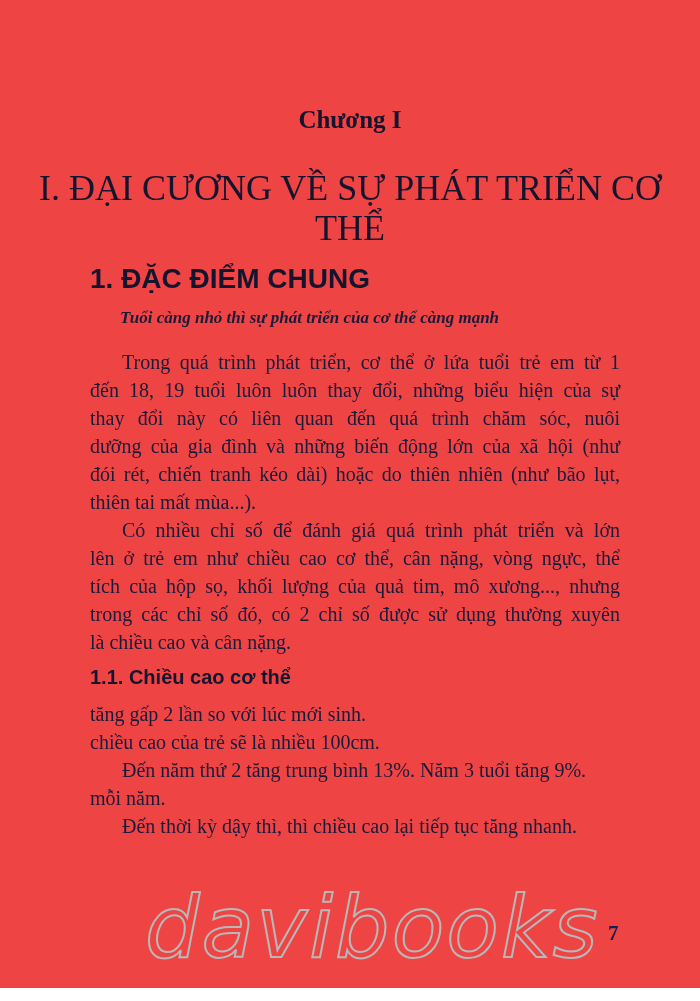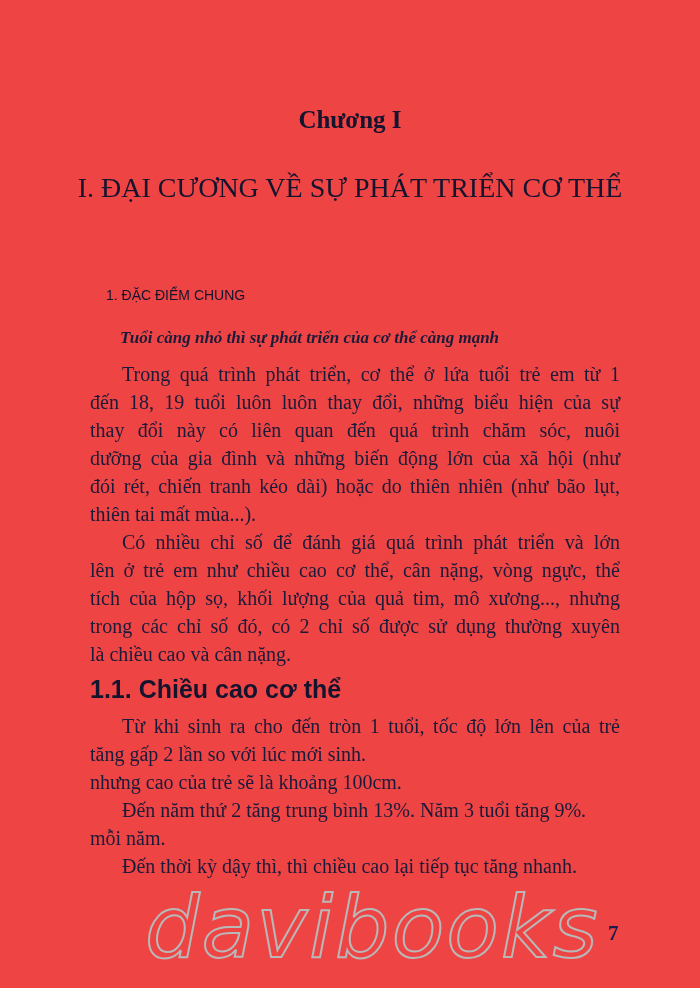--- a/index.html
+++ b/index.html
@@ -17,62 +17,62 @@
     top: 106px; left: 0; right: 0;
     text-align: center;
     font-size: 25px;
     font-weight: bold;
     color: #14142e;
   }
   .main-title {
     position: absolute;
     top: 168px; left: 0; right: 0;
     text-align: center;
-    font-size: 28px;
+    font-size: 36px;
     line-height: 40px;
     font-weight: normal;
     color: #14142e;
   }
   .content {
     position: absolute;
     left: 90px; top: 266px;
     width: 530px;
   }
   .h2 {
     font-family: "Liberation Sans", "DejaVu Sans", sans-serif;
-    font-size: 14px;
+    font-size: 28px;
     line-height: 26px;
-    font-weight: normal;
+    font-weight: bold;
     color: #14142e;
-    margin: 16px;
+    margin: 0;
   }
   .subtitle {
     margin: 12px 0 0 0;
     padding-left: 30px;
     font-size: 17px;
     line-height: 28px;
     font-weight: bold;
     font-style: italic;
     color: #1a1a3a;
   }
   .para-group { margin: 0; }
-  .para-group.g1 { margin-top: 8px; }
+  .para-group.g1 { margin-top: 16px; }
   .para { margin: 0; }
   .ln {
     font-size: 20px;
     line-height: 28px;
     text-align: justify;
     text-align-last: justify;
     white-space: normal;
   }
   .ln.first { text-indent: 32px; }
   .ln.last { text-align-last: left; }
   .h3 {
     font-family: "Liberation Sans", "DejaVu Sans", sans-serif;
-    font-size: 25px;
+    font-size: 20px;
     line-height: 26px;
     font-weight: bold;
     color: #14142e;
     margin: 8px 0 10px 0;
   }
   .page-number {
     position: absolute;
     left: 608px; top: 921px;
     font-size: 21px;
     font-weight: bold;
@@ -135,25 +135,24 @@
           <div class="ln">tích của hộp sọ, khối lượng của quả tim, mô xương..., nhưng</div>
           <div class="ln">trong các chỉ số đó, có 2 chỉ số được sử dụng thường xuyên</div>
           <div class="ln last">là chiều cao và cân nặng.</div>
         </div>
       </div>
 
     <div class="h3">1.1. Chiều cao cơ thể</div>
 
     <div class="para-group g2" id="group2">
         <div class="para">
-          <div class="ln first">Từ khi sinh ra cho đến tròn 1 tuổi, tốc độ lớn lên của trẻ</div>
           <div class="ln last">tăng gấp 2 lần so với lúc mới sinh.</div>
         </div>
         <div class="para">
-          <div class="ln last">nhưng cao của trẻ sẽ là khoảng 100cm.</div>
+          <div class="ln last">chiều cao của trẻ sẽ là nhiều 100cm.</div>
         </div>
         <div class="para">
           <div class="ln first last">Đến năm thứ 2 tăng trung bình 13%. Năm 3 tuổi tăng 9%.</div>
         </div>
         <div class="para">
           <div class="ln last">mỗi năm.</div>
         </div>
         <div class="para">
           <div class="ln first last">Đến thời kỳ dậy thì, thì chiều cao lại tiếp tục tăng nhanh.</div>
         </div>

